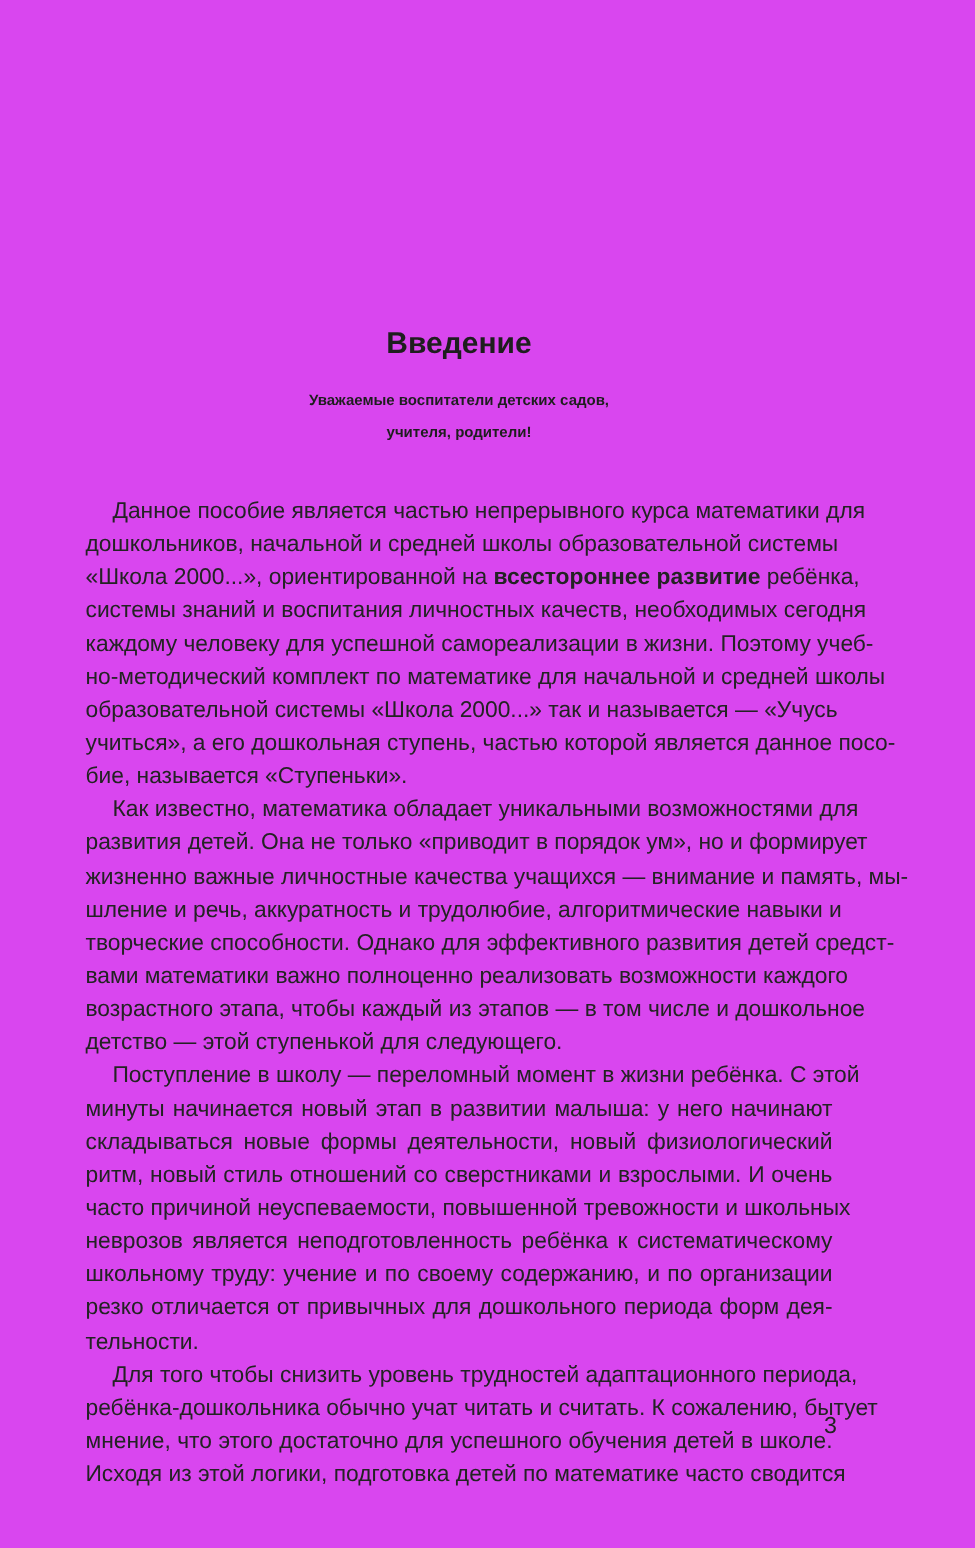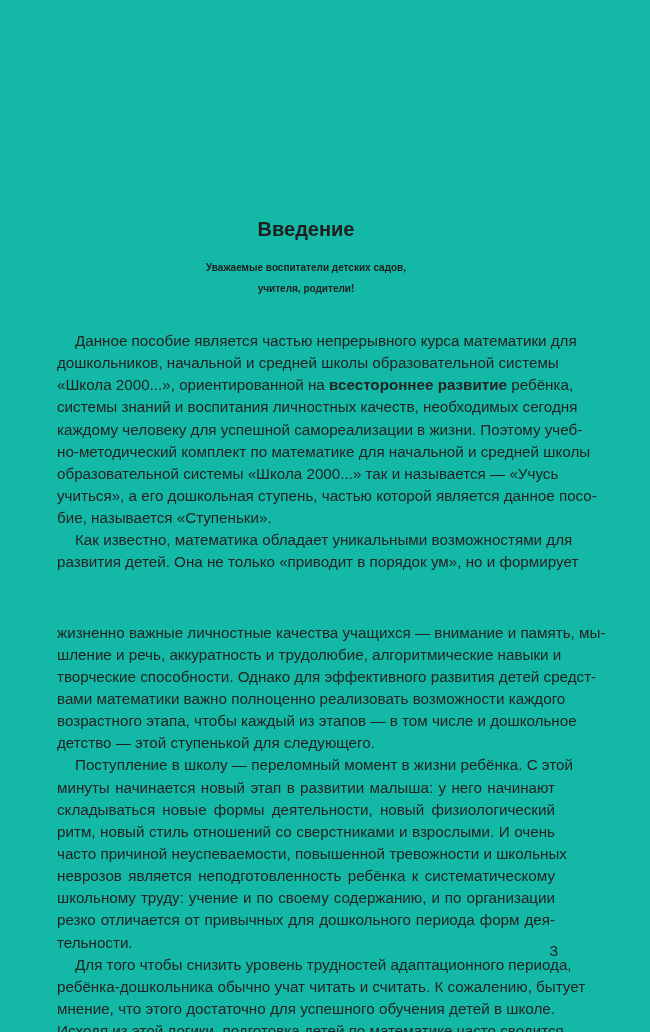--- a/index.html
+++ b/index.html
@@ -12,21 +12,21 @@
       height: 1032px;
       position: relative;
       overflow: hidden;
       font-family: "Liberation Sans", "DejaVu Sans", sans-serif;
       color: #232323;
     }
     .page {
       position: absolute;
       left: 0; top: 0;
       width: 650px; height: 1032px;
-      background: #14b8a6;
+      background: #d946ef;
     }
     .title {
       position: absolute;
       left: 0; width: 612px;
       top: 216px;
       text-align: center;
       font-weight: bold;
       font-size: 20px;
       line-height: 26px;
       color: #1e1e1e;
@@ -98,21 +98,21 @@
       <span class="line" style="width: 100%;">каждому человеку для успешной самореализации в жизни. Поэтому учеб-</span>
       <span class="line" style="width: 100%;">но-методический комплект по математике для начальной и средней школы</span>
       <span class="line" style="width: 100%;">образовательной системы «Школа 2000...» так и называется — «Учусь</span>
       <span class="line" style="width: 100%;">учиться», а его дошкольная ступень, частью которой является данное посо-</span>
       <span class="line last" style="width: 100%;">бие, называется «Ступеньки».</span>
     </div>
 
     <div>
       <span class="line indent" style="width: calc(100% - 18px);">Как известно, математика обладает уникальными возможностями для</span>
       <span class="line" style="width: 100%;">развития детей. Она не только «приводит в порядок ум», но и формирует</span>
-      <span class="line" style="width: 100%; margin-top: 48px;">жизненно важные личностные качества учащихся — внимание и память, мы-</span>
+      <span class="line" style="width: 100%;">жизненно важные личностные качества учащихся — внимание и память, мы-</span>
       <span class="line" style="width: 100%;">шление и речь, аккуратность и трудолюбие, алгоритмические навыки и</span>
       <span class="line" style="width: 100%;">творческие способности. Однако для эффективного развития детей средст-</span>
       <span class="line" style="width: 100%;">вами математики важно полноценно реализовать возможности каждого</span>
       <span class="line" style="width: 100%;">возрастного этапа, чтобы каждый из этапов — в том числе и дошкольное</span>
       <span class="line last" style="width: 100%;">детство — этой ступенькой для следующего.</span>
     </div>
 
     <div>
       <span class="line indent" style="width: calc(100% - 18px);">Поступление в школу — переломный момент в жизни ребёнка. С этой</span>
       <span class="line" style="width: 100%;">минуты начинается новый этап в развитии малыша: у него начинают</span>

